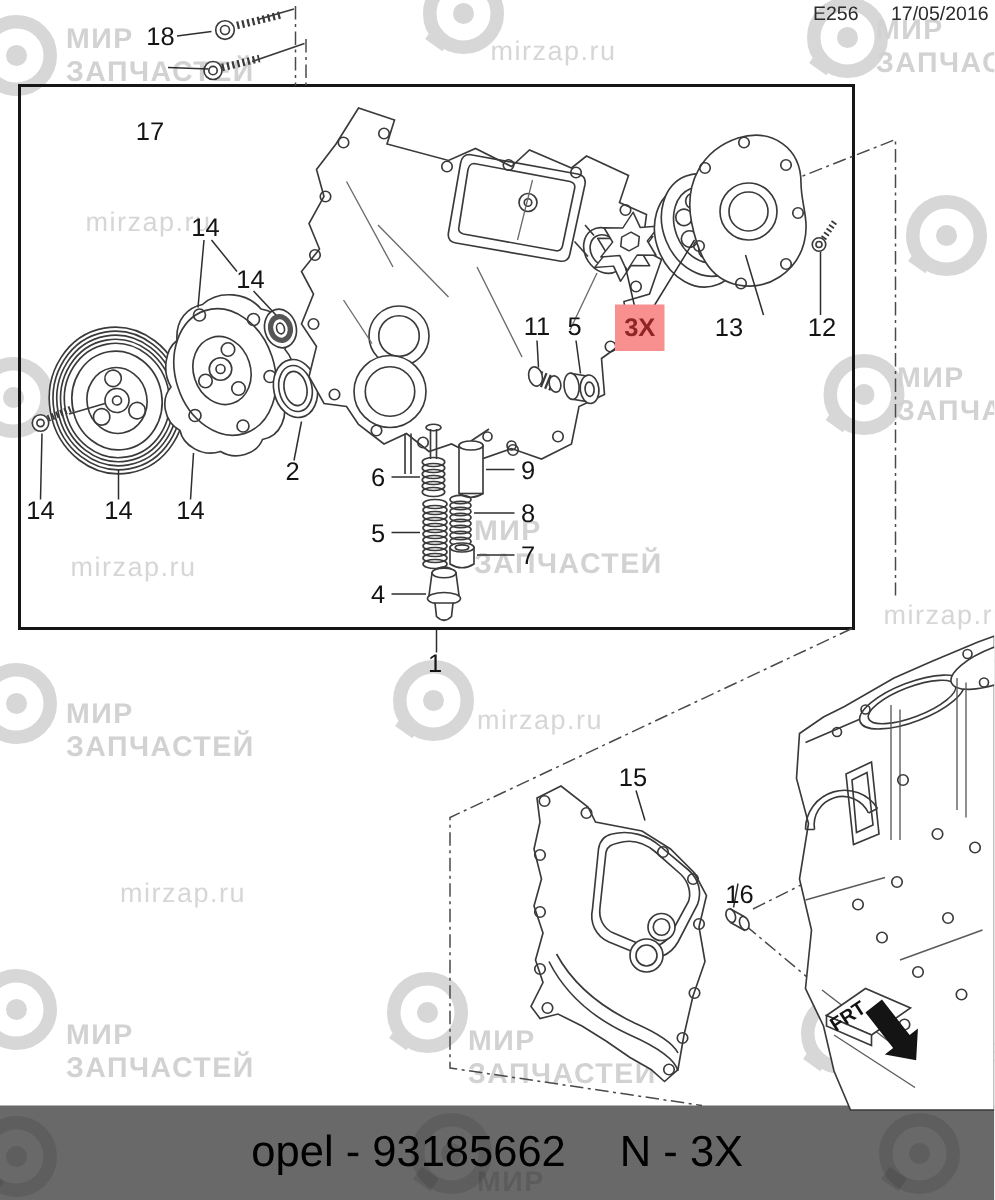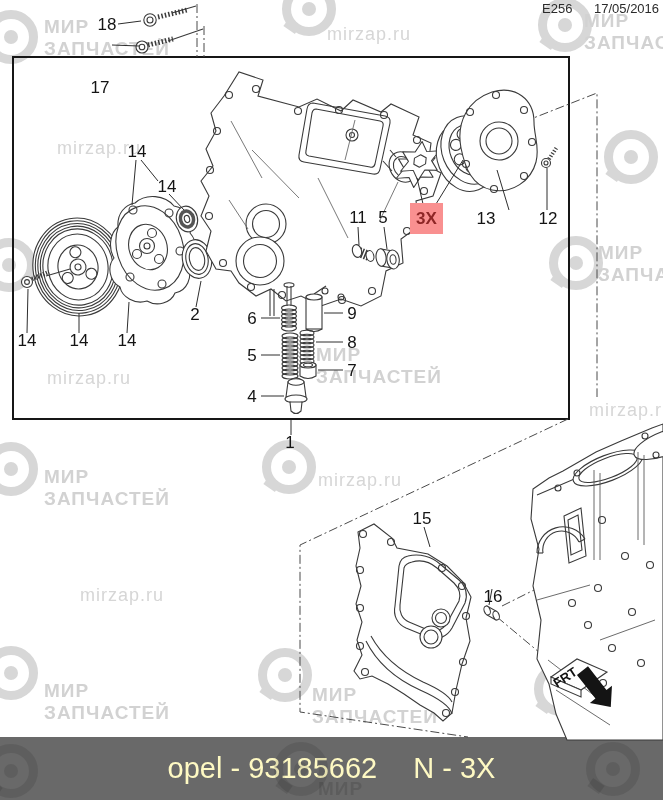--- a/index.html
+++ b/index.html
@@ -30,21 +30,21 @@
   .blk{fill:#141414;stroke:none;}
   
   #label-layer{position:absolute;inset:0;z-index:3;}
   .callout{position:absolute;transform:translate(-50%,-50%);font-size:17px;color:#141414;}
   .hdr{position:absolute;top:1px;font-size:13px;color:#2b2b2b;z-index:3;}
   #badge{position:absolute;left:410px;top:203px;width:33px;height:31px;z-index:3;
          display:flex;align-items:center;justify-content:center;
          font-size:17px;font-weight:bold;}
   #footer-bar{position:absolute;left:0;top:737px;width:663px;height:63px;z-index:0;
               display:flex;align-items:center;justify-content:center;gap:36px;
-              color:#fef9c3;font-size:29px;}
+              color:#000000;font-size:29px;}
 </style>
 </head>
 <body>
 
 <div id="page">
 
   <div id="wm-layer">
       <div class="wm wm-logo" style="left: -16px; top: 10px;"></div>
       <div class="wm wm-brand" style="left: 44px; top: 16px;">
         <div>МИР</div>

